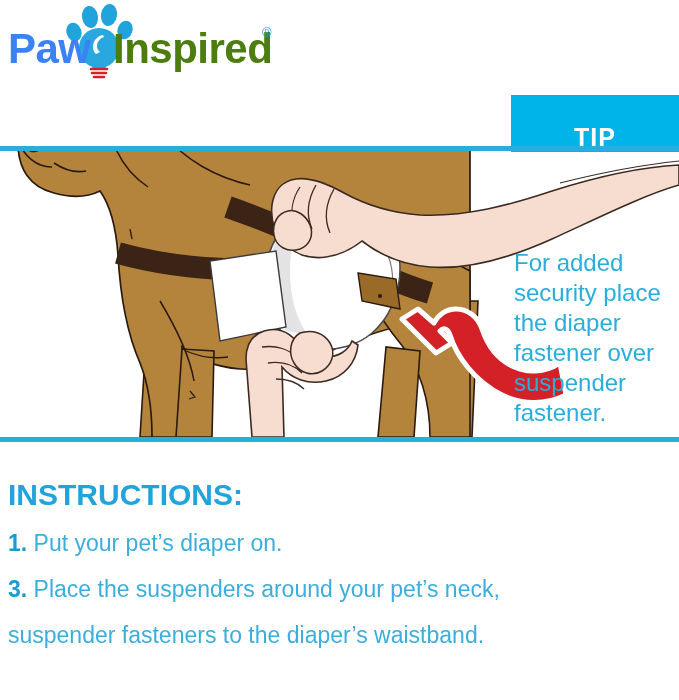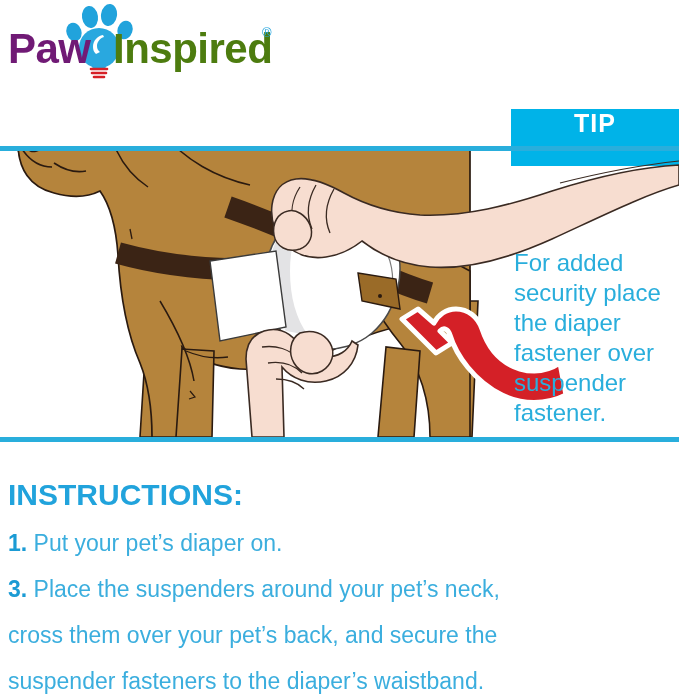--- a/index.html
+++ b/index.html
@@ -23,21 +23,21 @@
     top: 0px;
     width: 300px;
     height: 88px;
   }
   #logo-wordmark-paw {
     position: absolute;
     left: 8px;
     top: 28px;
     font-size: 42px;
     font-weight: bold;
-    color: #701a75;
+    color: #3b82f6;
     letter-spacing: -0.5px;
     line-height: 1;
   }
   #logo-wordmark-inspired {
     position: absolute;
     left: 113px;
     top: 28px;
     font-size: 42px;
     font-weight: bold;
     color: #4d7c0f;
@@ -57,26 +57,26 @@
     left: 62px;
     top: 4px;
     width: 76px;
     height: 76px;
   }
 
   
   #tip-banner {
     position: absolute;
     left: 511px;
-    top: 109px;
+    top: 95px;
     width: 168px;
     height: 57px;
     background: #00B3E8;
     display: flex;
-    align-items: flex-start;
+    align-items: flex-end;
     justify-content: center;
   }
   #tip-banner-label {
     color: #ffffff;
     font-size: 25px;
     font-weight: bold;
     letter-spacing: 1px;
   }
 
   
@@ -338,18 +338,15 @@
     <span class="instruction-num">1.</span>
     <span>Put your pet’s diaper on.</span>
   </div>
 
 
   <div class="instruction-line">
     <span class="instruction-num">3.</span>
     <span>Place the suspenders around your pet’s neck,</span>
   </div>
   <div class="instruction-line">
-    <span>cross them over your pet’s back, and secure the</span>
-  </div>
-  <div class="instruction-line">
     <span>suspender fasteners to the diaper’s waistband.</span>
   </div>
 </div>
 
 </body></html>

